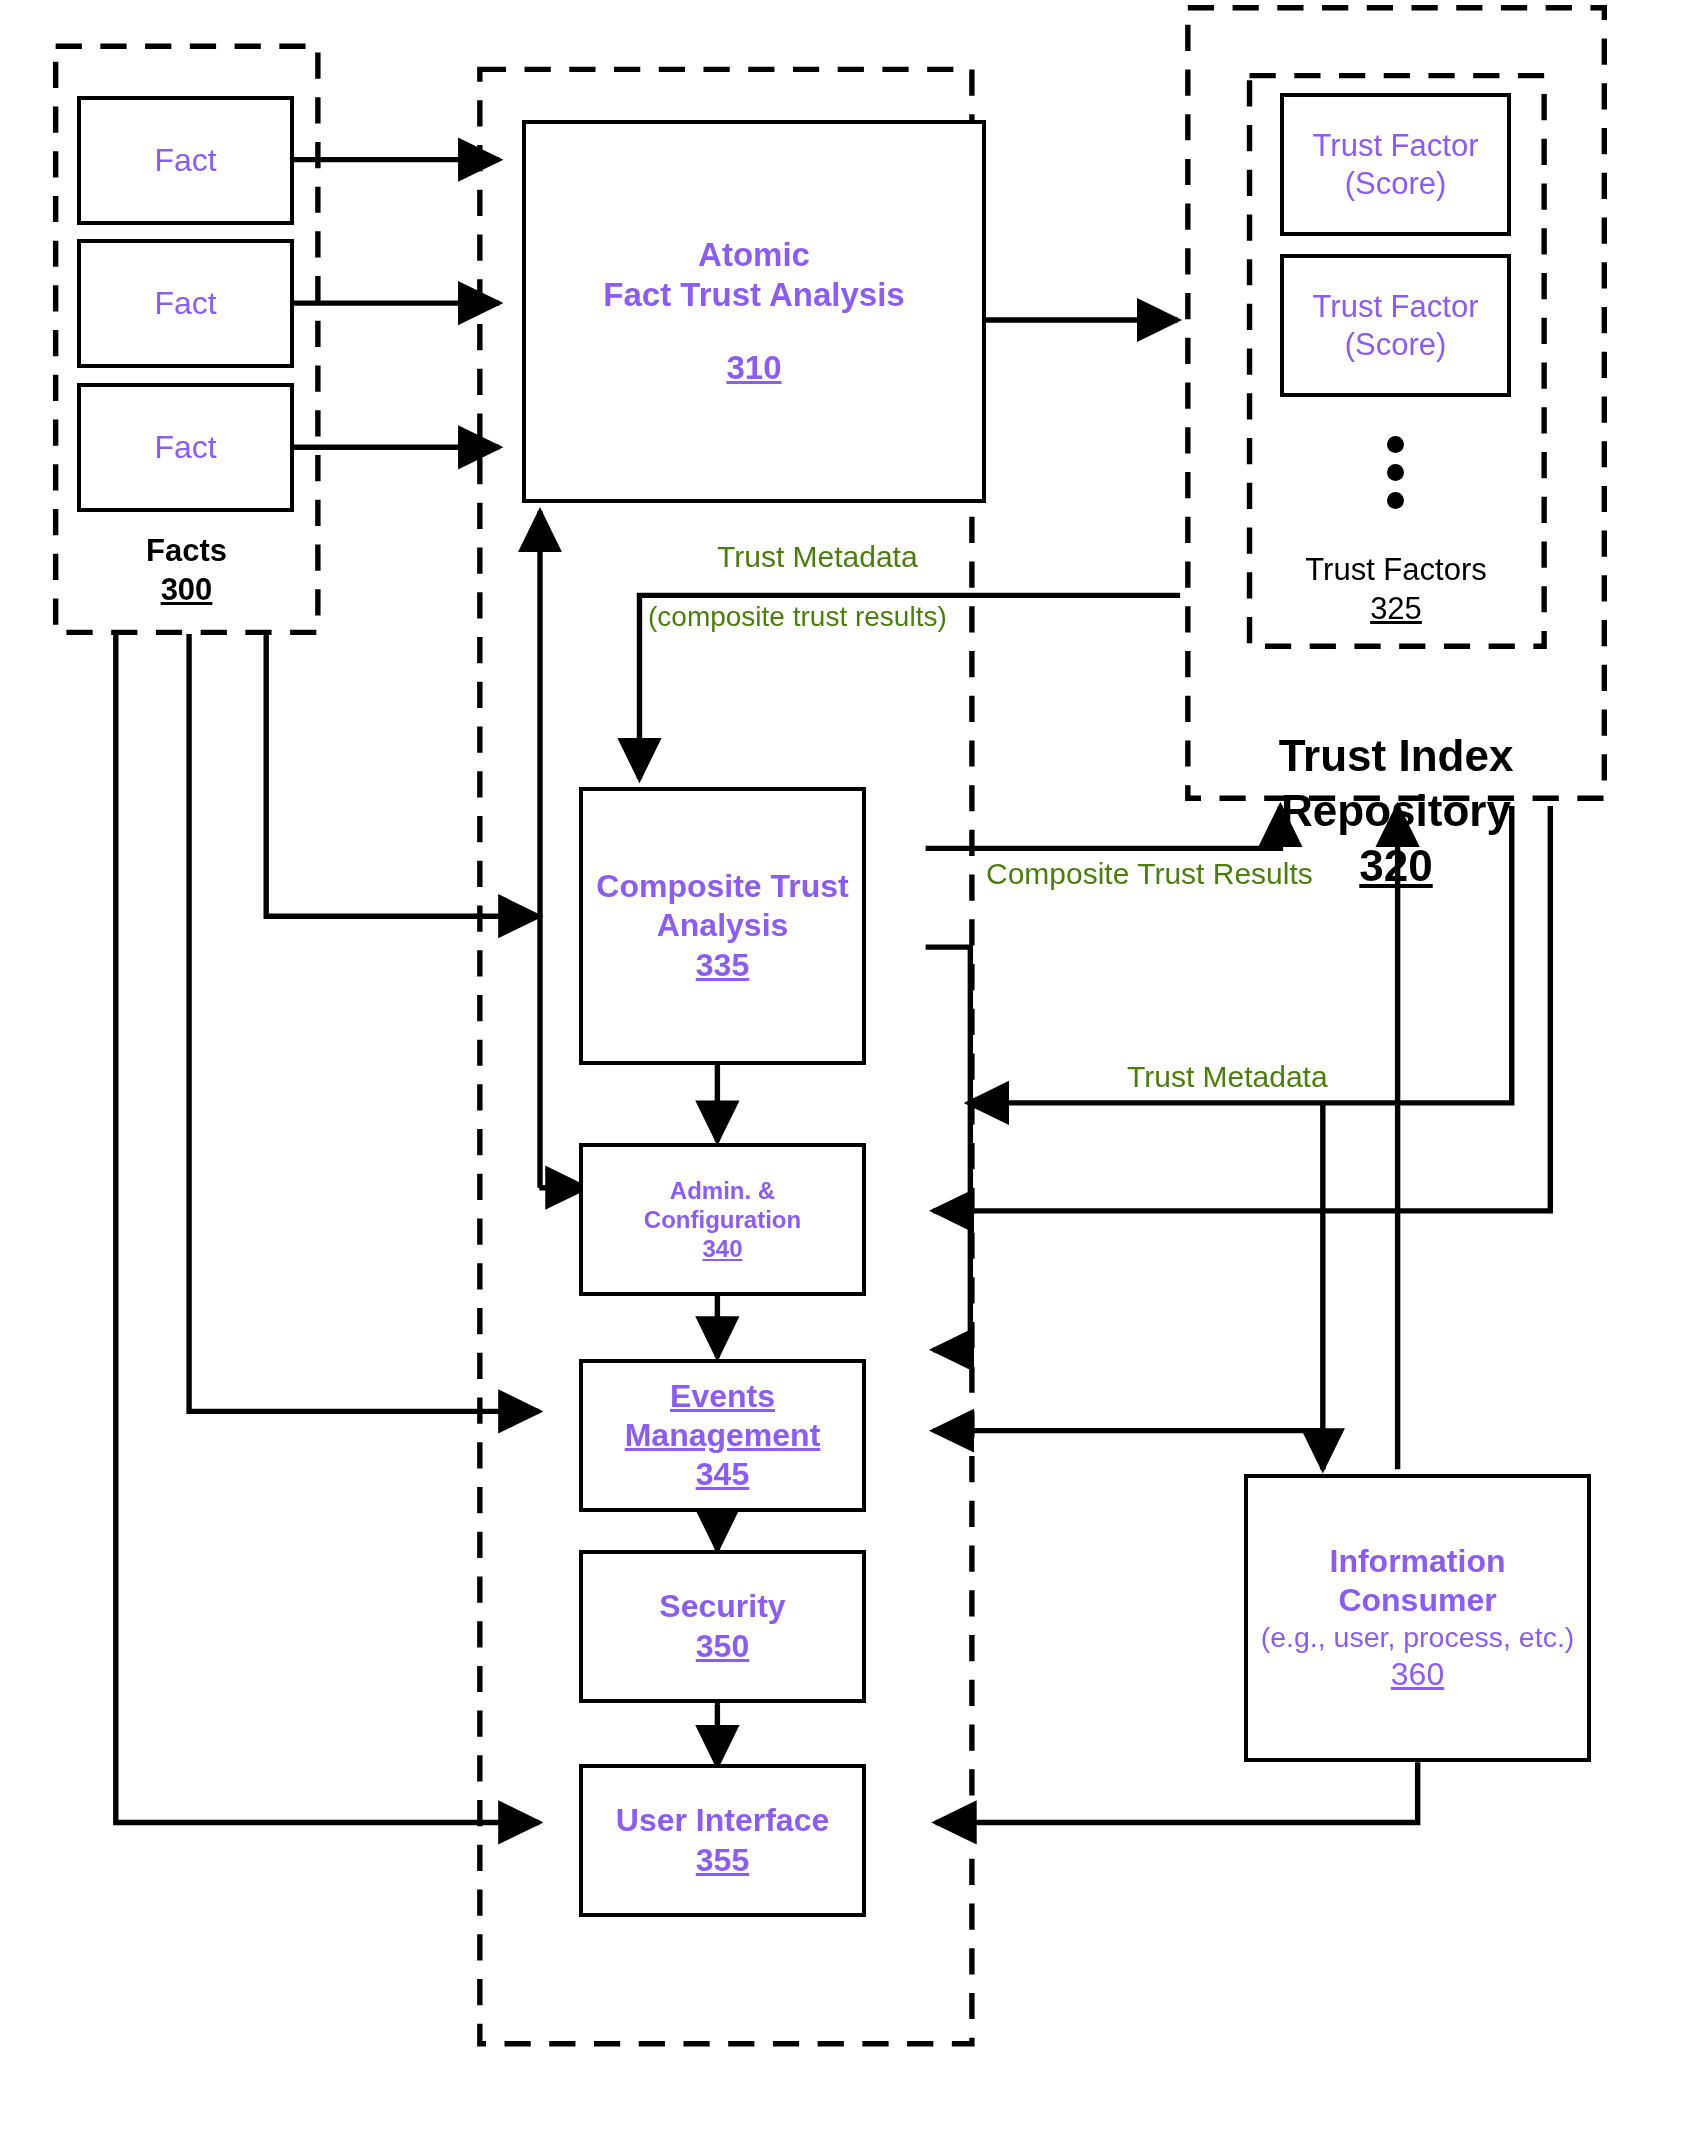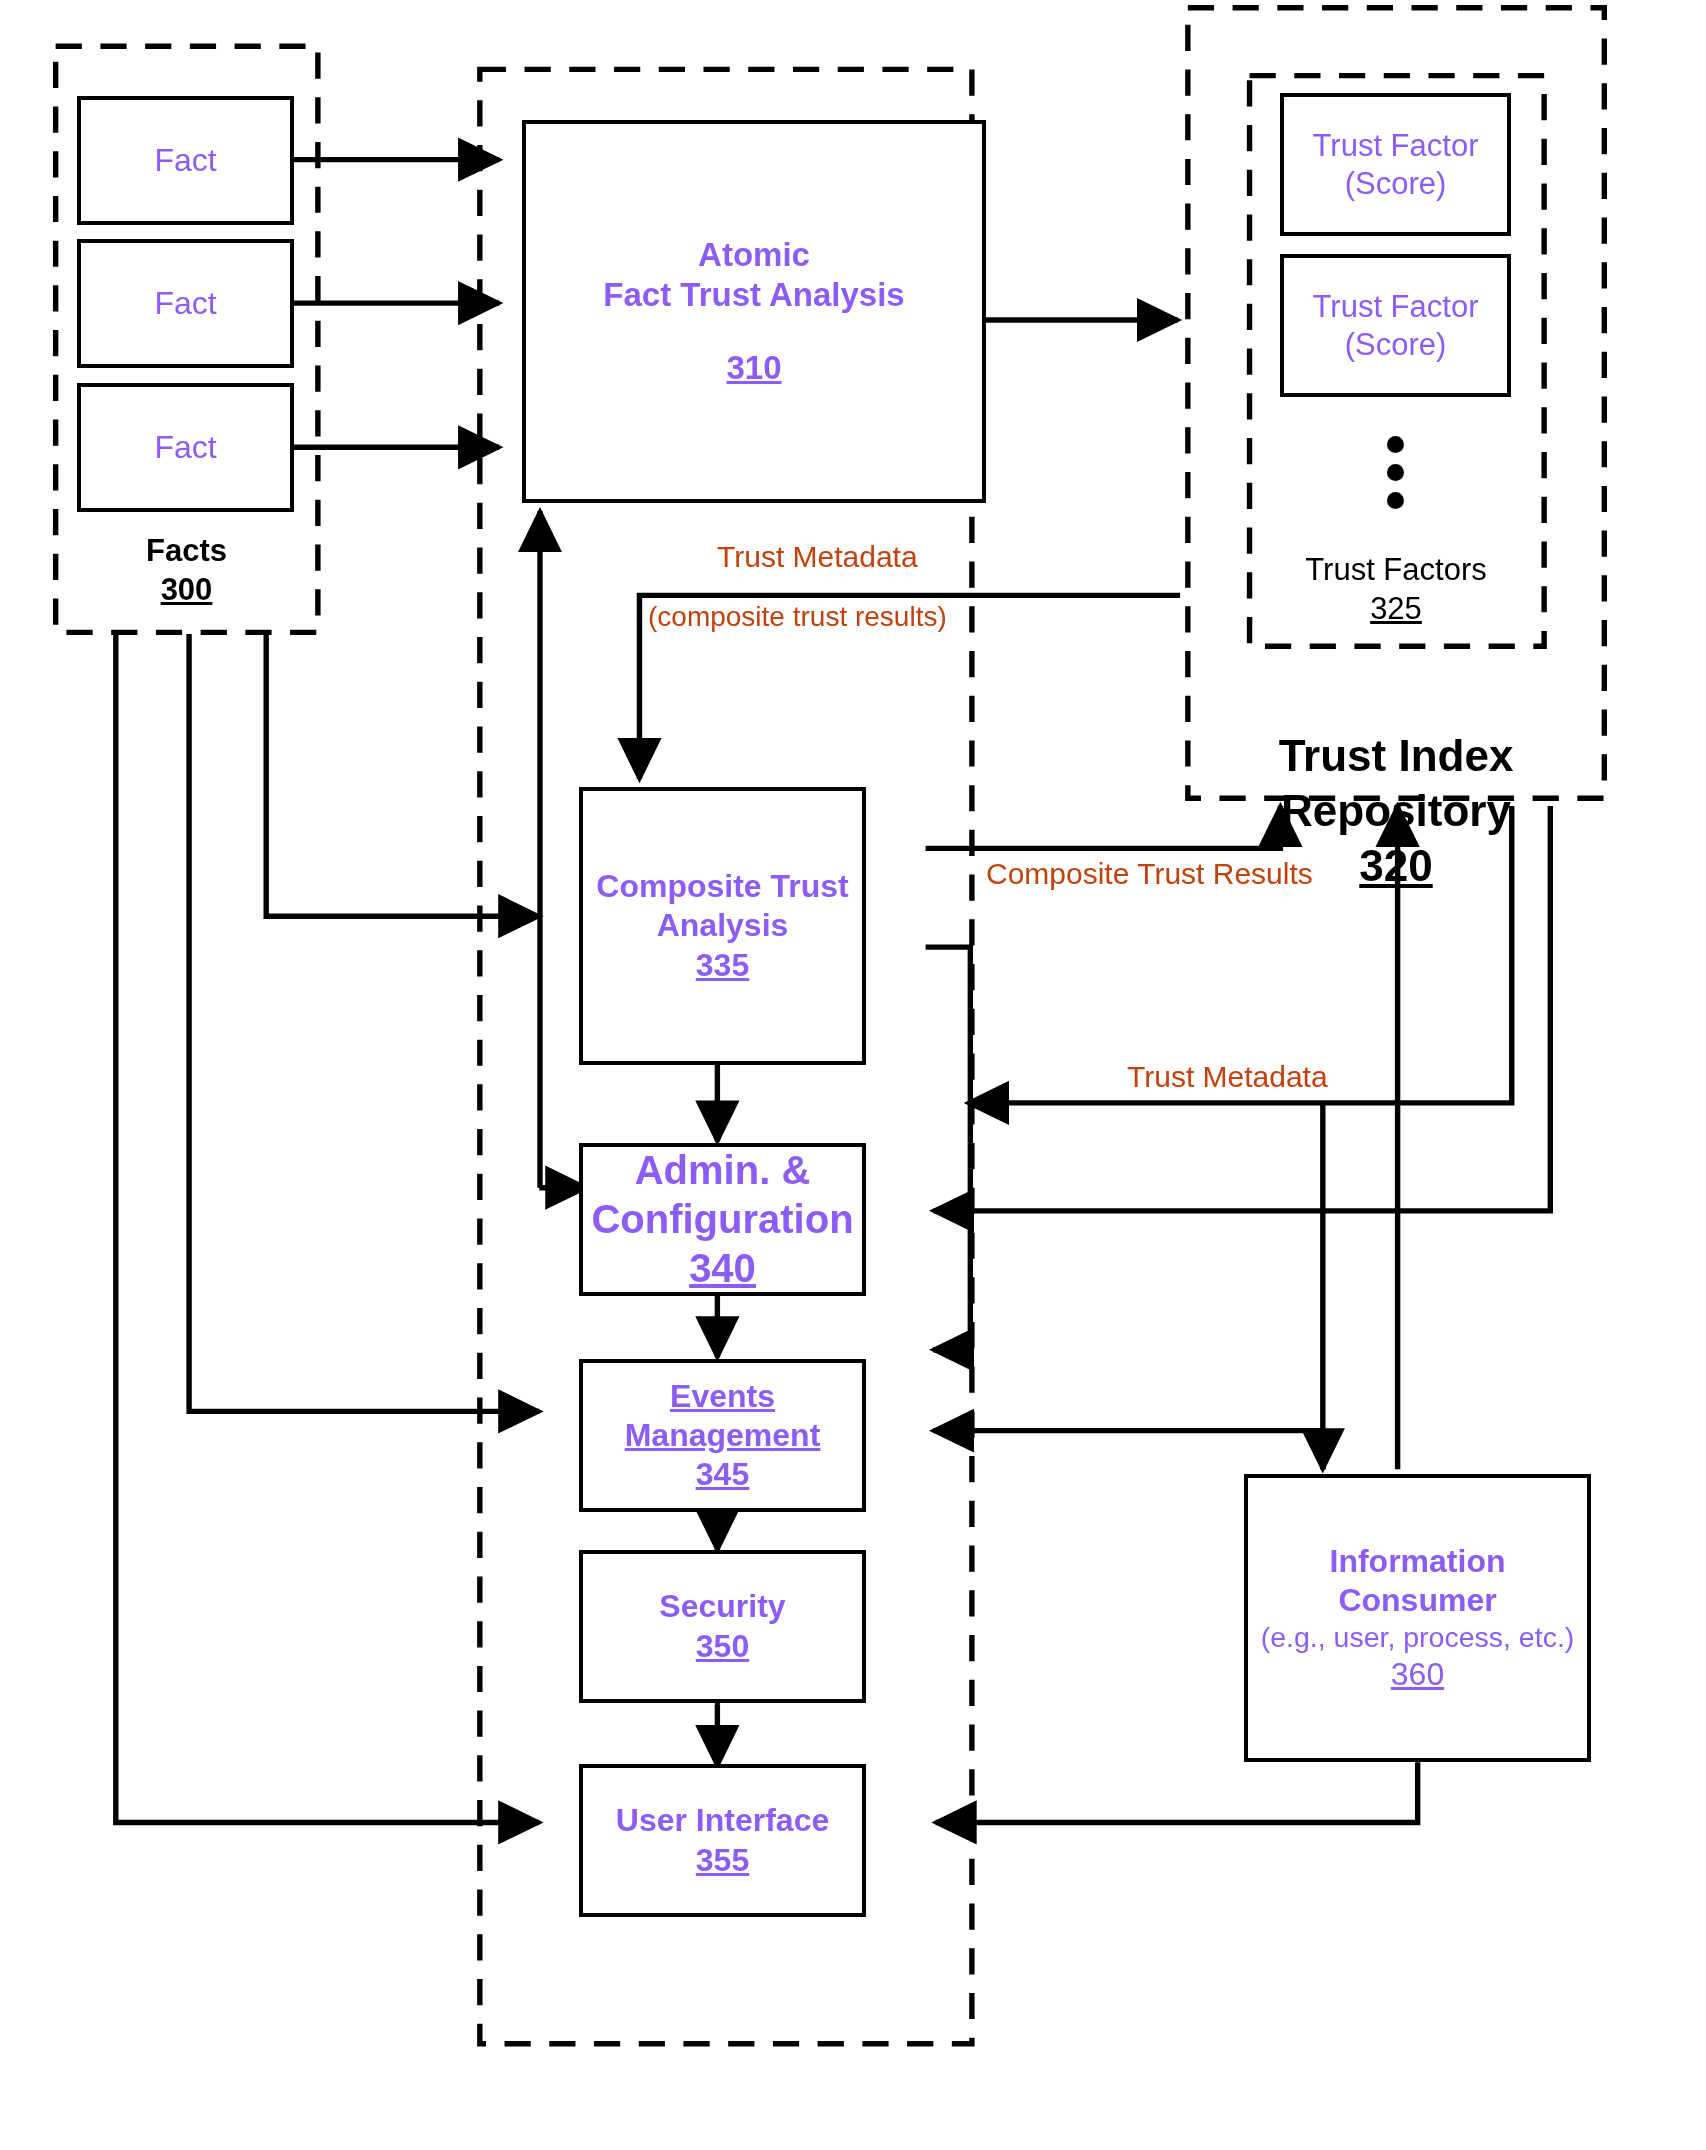--- a/index.html
+++ b/index.html
@@ -12,21 +12,21 @@
   .node .ttl{font-weight:bold;}
   .node .ttl-reg{font-weight:normal;}
   .node .sub{font-weight:normal;}
   .node .ref{text-decoration:underline;font-weight:bold;}
   .node .ref-reg{text-decoration:underline;font-weight:normal;}
   .caption{position:absolute;text-align:center;color:#000;line-height:1.25;}
   .caption .cap-t{font-weight:bold;}
   .caption .cap-t-reg{font-weight:normal;}
   .caption .cap-r{text-decoration:underline;font-weight:bold;}
   .caption .cap-r-reg{text-decoration:underline;font-weight:normal;}
-  .edge-label{position:absolute;color:#c2410c;white-space:nowrap;}
+  .edge-label{position:absolute;color:#4d7c0f;white-space:nowrap;}
   .dots{position:absolute;display:flex;flex-direction:column;align-items:center;gap:10.8px;}
   .dots i{display:block;width:17px;height:17px;border-radius:50%;background:#000;}
 </style>
 </head>
 <body>
 
 <div id="stage">
 
   <svg class="layer" viewBox="0 0 2213 2789">
     <defs>
@@ -134,21 +134,21 @@
   <div class="edge-label" style="left:648px;top:601px;font-size:28px;">(composite trust results)</div>
   <div class="edge-label" style="left:986px;top:857px;font-size:30px;">Composite Trust Results</div>
   <div class="edge-label" style="left:1127px;top:1060px;font-size:30px;">Trust Metadata</div>
 
   <div class="node" style="left:579px;top:787px;width:287px;height:278px;font-size:32px;">
     <span class="ttl">Composite Trust</span>
     <span class="ttl">Analysis</span>
     <span class="ref">335</span>
   </div>
 
-  <div class="node" style="left:579px;top:1143px;width:287px;height:153px;font-size:40px;">
+  <div class="node" style="left:579px;top:1143px;width:287px;height:153px;font-size:24px;">
     <span class="ttl">Admin. &amp;</span>
     <span class="ttl">Configuration</span>
     <span class="ref">340</span>
   </div>
 
   <div class="node" style="left:579px;top:1359px;width:287px;height:153px;font-size:32px;text-decoration:underline;">
     <span class="ttl">Events</span>
     <span class="ttl">Management</span>
     <span class="ref">345</span>
   </div>

